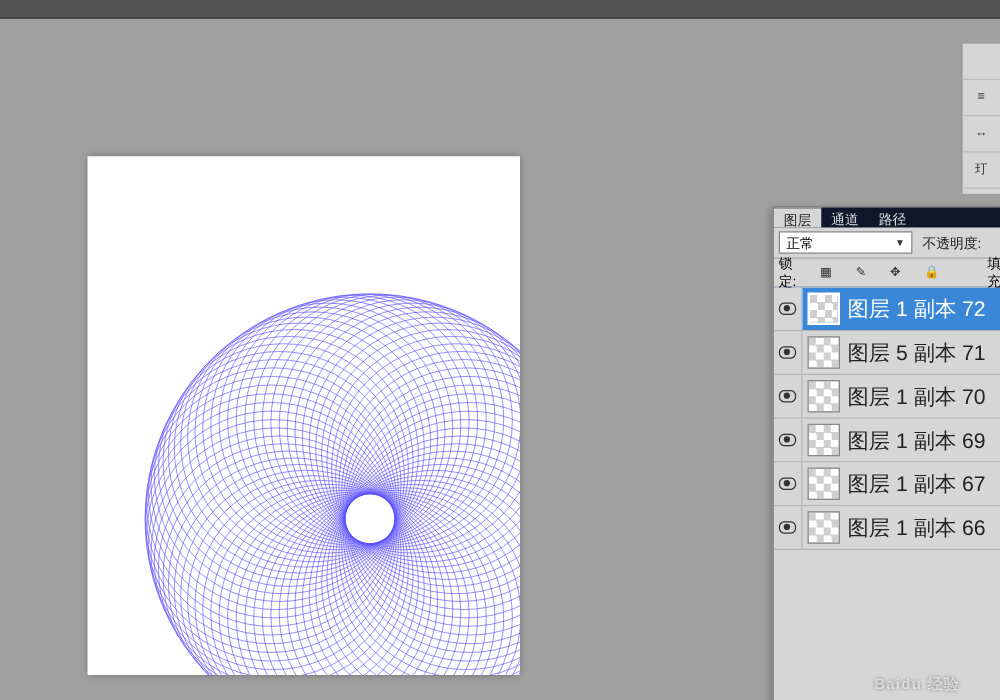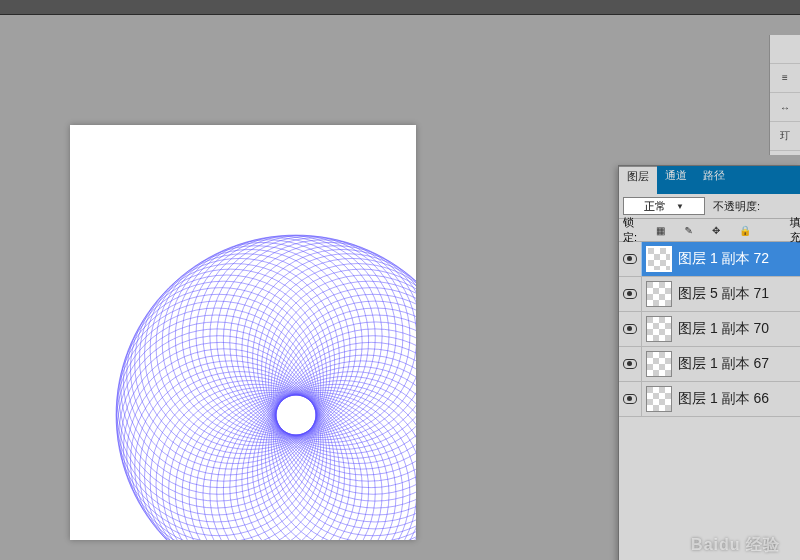--- a/index.html
+++ b/index.html
@@ -66,22 +66,22 @@
     top: 150px;
     left: 618px;
     width: 182px;
     height: 410px;
     background: #d6d6d6;
     border: 1px solid #6e6e6e;
     box-shadow: -2px 2px 6px rgba(0,0,0,0.25);
   }
   .panel-tabs {
     display: flex;
-    background: #0369a1;
-    height: 28px;
+    background: #0f172a;
+    height: 16px;
     font-size: 11px;
   }
   .panel-tab {
     padding: 2px 8px 0 8px;
     color: #ddd;
     cursor: default;
   }
   .panel-tab.active {
     background: #d6d6d6;
     color: #222;
@@ -92,25 +92,25 @@
     align-items: center;
     height: 24px;
     border-bottom: 1px solid #aaa;
     padding: 0 4px;
     font-size: 11px;
   }
   .blend-select {
     display: flex;
     align-items: center;
     justify-content: space-between;
-    width: 82px;
+    width: 107px;
     height: 18px;
     background: #fff;
     border: 1px solid #808080;
-    padding: 0 20px;
+    padding: 0 5px;
     box-sizing: border-box;
   }
   .blend-select .arrow {
     font-size: 8px;
     color: #333;
   }
   .opacity-label {
     margin-left: 8px;
     color: #222;
     text-align: center;
@@ -135,21 +135,21 @@
   }
   .layer-list {
     overflow: hidden;
   }
   .layer-row {
     display: flex;
     align-items: center;
     height: 34px;
     border-bottom: 1px solid #b5b5b5;
     background: #d6d6d6;
-    font-size: 14px;
+    font-size: 17px;
   }
   .layer-row.selected {
     background: #3a87d8;
     color: #fff;
   }
   .vis-col {
     width: 22px;
     height: 34px;
     display: flex;
     align-items: center;
@@ -194,24 +194,24 @@
   .layer-name {
     white-space: nowrap;
     color: #222;
   }
   .layer-row.selected .layer-name {
     color: #fff;
   }
 
   .watermark {
     position: absolute;
-    right: 20px;
+    right: 32px;
     bottom: 4px;
     color: rgba(255,255,255,0.55);
-    font-size: 16px;
+    font-size: 12px;
     font-weight: bold;
     letter-spacing: 1px;
     text-shadow: 0 0 3px rgba(0,0,0,0.4);
     pointer-events: none;
   }
 </style>
 </head>
 <body>
 
 <div class="top-bar"></div>
@@ -351,20 +351,27 @@
             <div class="eye"></div>
           </div>
           <div class="thumb"></div>
           <span class="layer-name">图层 1 副本 70</span>
         </div>
         <div class="layer-row">
           <div class="vis-col">
             <div class="eye"></div>
           </div>
           <div class="thumb"></div>
+          <span class="layer-name">图层 1 副本 69</span>
+        </div>
+        <div class="layer-row">
+          <div class="vis-col">
+            <div class="eye"></div>
+          </div>
+          <div class="thumb"></div>
           <span class="layer-name">图层 1 副本 67</span>
         </div>
         <div class="layer-row">
           <div class="vis-col">
             <div class="eye"></div>
           </div>
           <div class="thumb"></div>
           <span class="layer-name">图层 1 副本 66</span>
         </div>
       </div>

